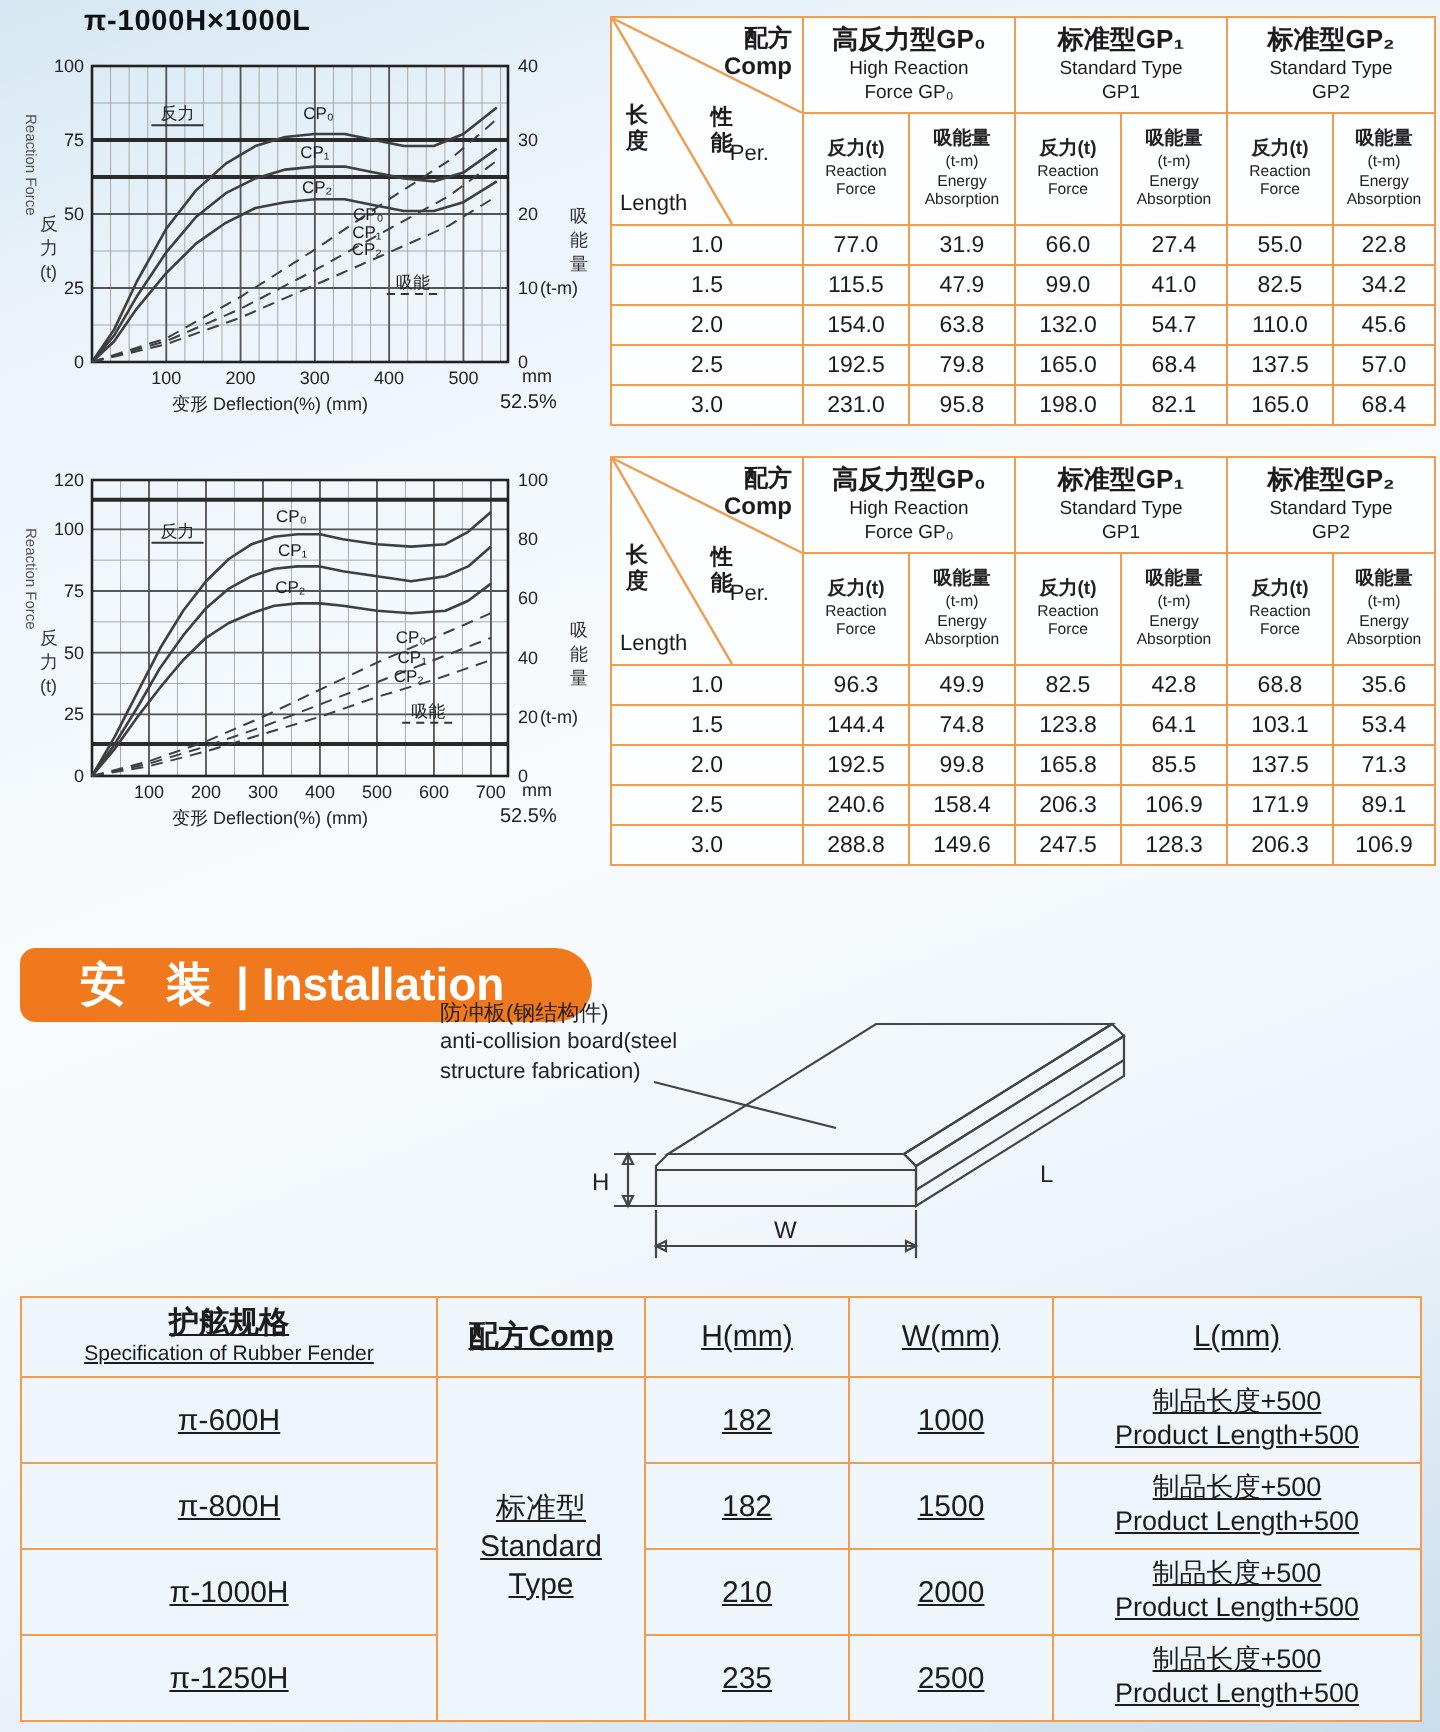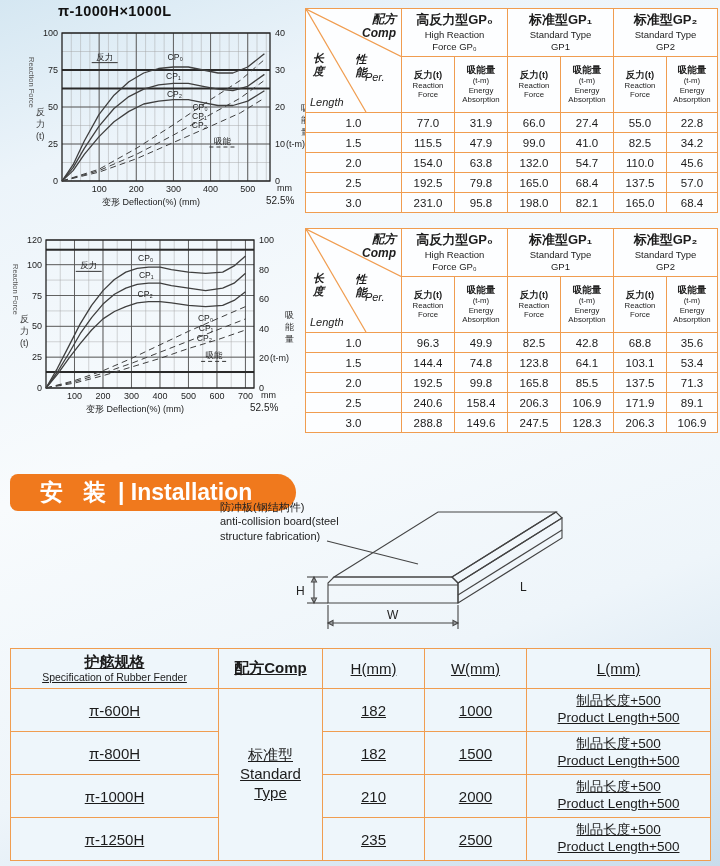--- a/index.html
+++ b/index.html
@@ -22,21 +22,21 @@
   .ptable{position:absolute;left:305px;width:412px;border-collapse:collapse;table-layout:fixed;background:#fdfeff;}
   .ptable td{border:1px solid #f09d50;text-align:center;vertical-align:middle;padding:0;}
   .ptable tr.r1{height:48px;}
   .ptable tr.r2{height:56px;}
   .ptable tr.data{height:20px;}
   .grp{white-space:pre-line;font-size:9.5px;line-height:1.3;}
   .grp::first-line{font-size:13px;font-weight:bold;}
   .sub{white-space:pre-line;font-size:7.8px;line-height:1.25;color:#222;}
   .sub::first-line{font-size:9.5px;font-weight:bold;}
   .ptable .num{font-size:11.5px;}
-  .diag{position:relative;font-style:italic;}
+  .diag{position:relative;}
   .diag svg{position:absolute;left:0;top:0;width:100%;height:100%;}
   .diag span{position:absolute;line-height:1.15;}
   .d-comp{top:4px;right:5px;text-align:right;white-space:pre-line;font-size:12px;font-weight:bold;}
   .d-per{top:43%;left:52%;white-space:pre-line;font-size:11px;font-weight:bold;}
   .d-per-en{top:60%;left:62%;font-size:11px;}
   .d-len{top:42%;left:7px;white-space:pre-line;font-size:11px;font-weight:bold;}
   .d-len-en{bottom:3px;left:4px;font-size:11px;}
   
   .banner{position:absolute;left:10px;top:474px;width:286px;height:37px;background:#f0791d;
     border-radius:8px 19px 19px 8px;color:#fff;display:flex;align-items:center;padding-left:30px;box-sizing:border-box;}
@@ -57,21 +57,21 @@
   .hd{font-size:15px;}
   .model{font-size:15px;}
   .mcell{white-space:pre-line;font-size:15px;line-height:1.25;}
   .lcell{white-space:pre-line;font-size:13.5px;line-height:1.25;}
 </style>
 </head>
 <body>
 
 <div class="page">
 
-  <div class="chart" style="left:20px;top:3px;">
+  <div class="chart" style="left:4px;top:3px;">
     <div class="ctitle">π-1000H×1000L</div>
     <svg width="318" height="194" viewBox="0 0 318 194">
         <line x1="51.285714285714285" y1="14" x2="51.285714285714285" y2="162" stroke="#a0a0a0" stroke-width="0.45"></line>
         <line x1="60.57142857142857" y1="14" x2="60.57142857142857" y2="162" stroke="#a0a0a0" stroke-width="0.45"></line>
         <line x1="69.85714285714286" y1="14" x2="69.85714285714286" y2="162" stroke="#a0a0a0" stroke-width="0.45"></line>
         <line x1="79.14285714285714" y1="14" x2="79.14285714285714" y2="162" stroke="#a0a0a0" stroke-width="0.45"></line>
         <line x1="88.42857142857143" y1="14" x2="88.42857142857143" y2="162" stroke="#a0a0a0" stroke-width="0.45"></line>
         <line x1="97.71428571428572" y1="14" x2="97.71428571428572" y2="162" stroke="#a0a0a0" stroke-width="0.45"></line>
         <line x1="107" y1="14" x2="107" y2="162" stroke="#a0a0a0" stroke-width="0.45"></line>
         <line x1="116.28571428571429" y1="14" x2="116.28571428571429" y2="162" stroke="#a0a0a0" stroke-width="0.45"></line>

